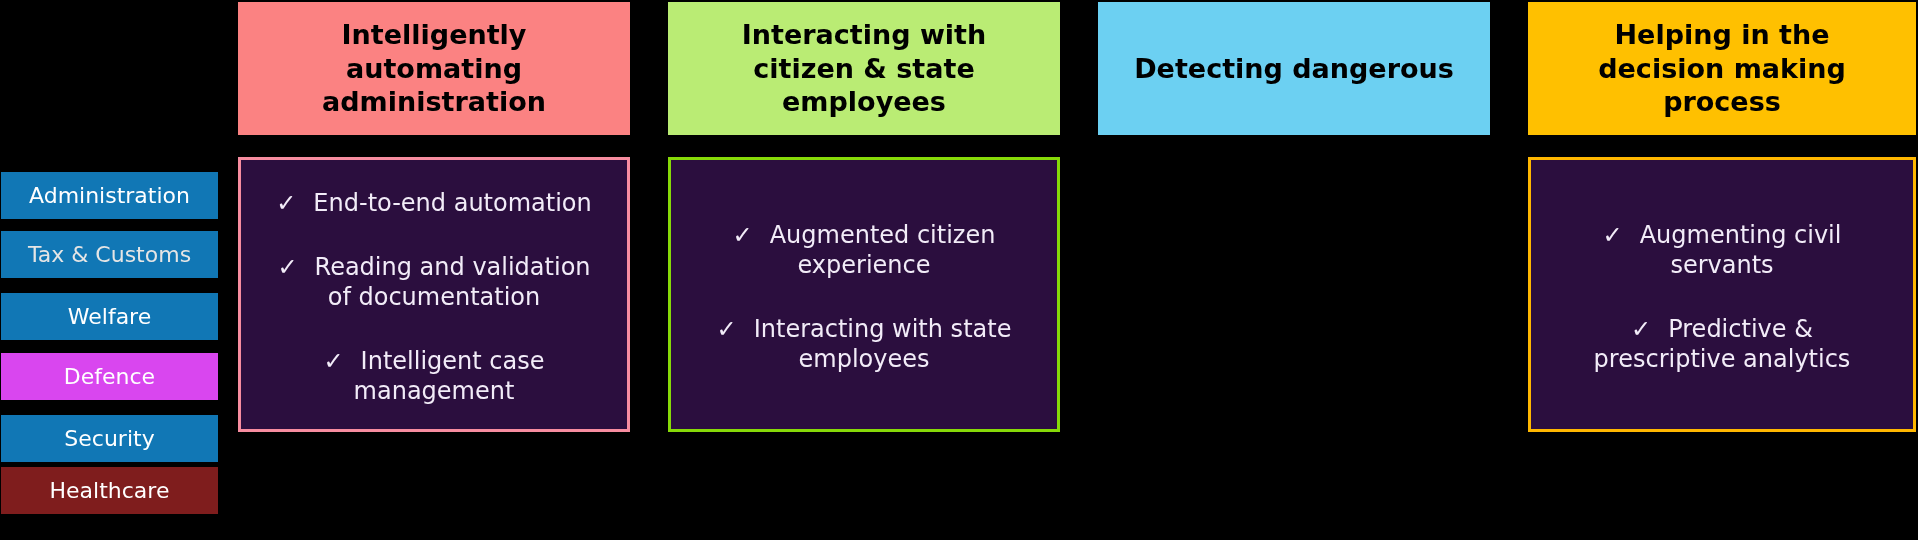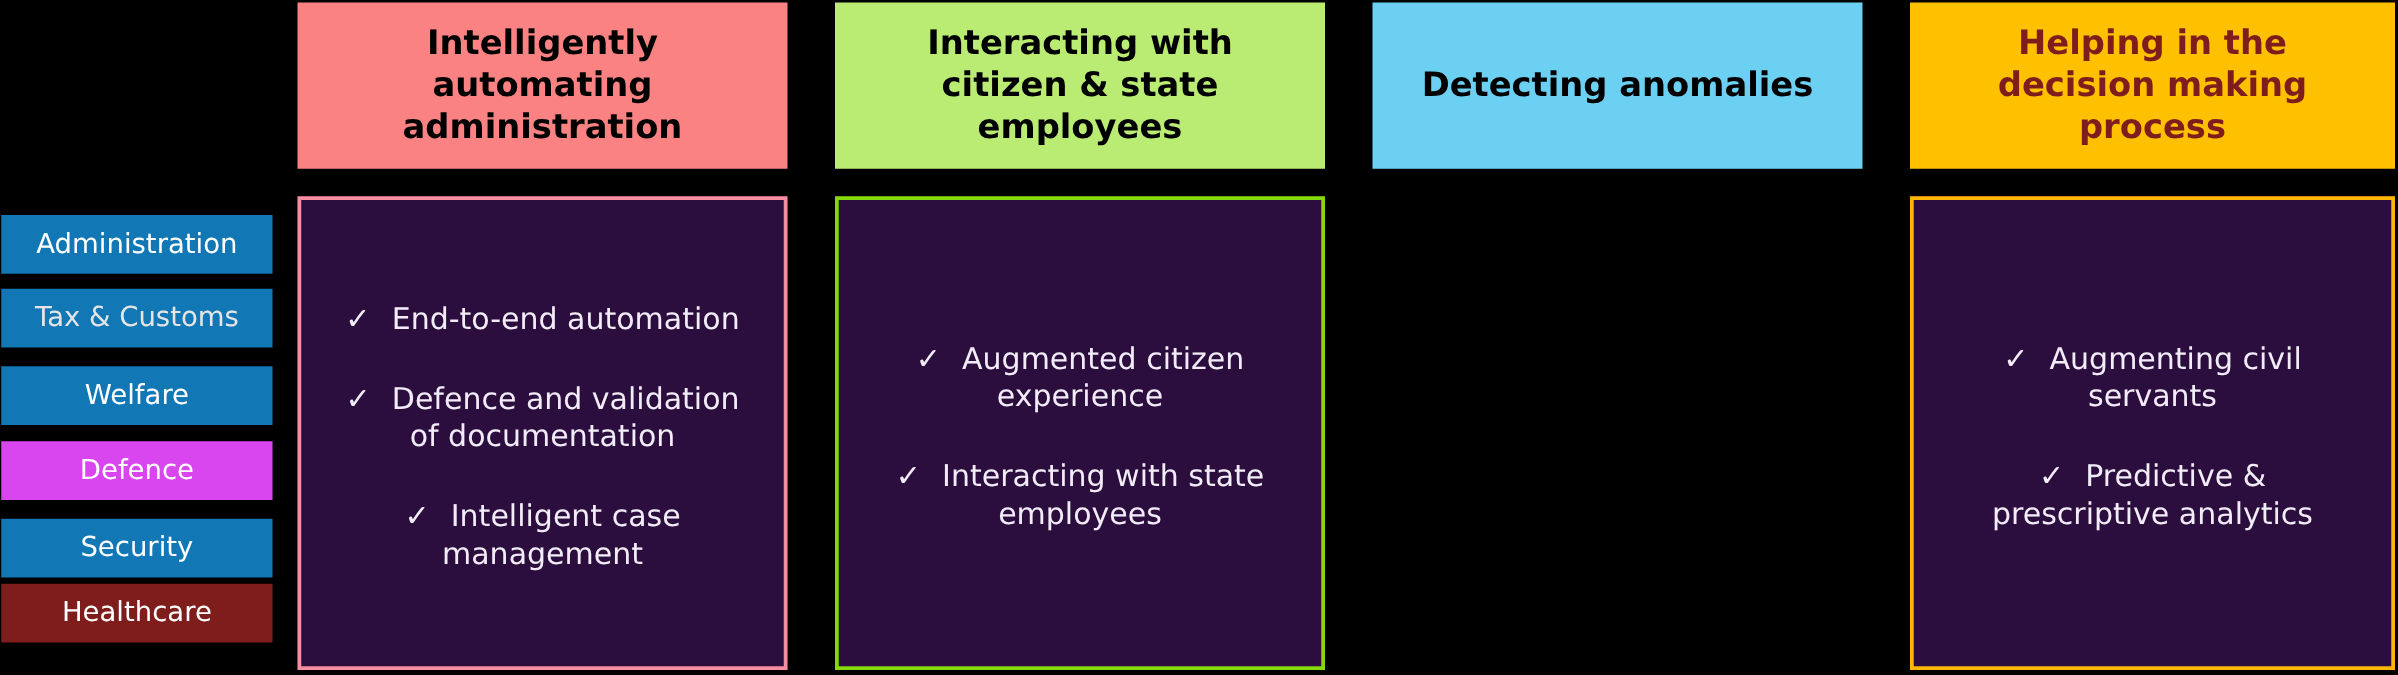--- a/index.html
+++ b/index.html
@@ -7,21 +7,21 @@
     position:relative;width:1918px;height:540px;background:#000;
     font-family:"DejaVu Sans","Liberation Sans",sans-serif;overflow:hidden;
   }
   
   .side-btn{
     position:absolute;left:1px;width:217px;height:47px;
     display:flex;align-items:center;justify-content:center;
     color:#fff;font-size:22px;line-height:1;
   }
   
-  .col{position:absolute;top:0;height:536px;}
+  .col{position:absolute;top:0;height:432px;}
   .col-header{
     position:absolute;top:2px;left:0;right:0;height:133px;
     display:flex;align-items:center;justify-content:center;
     text-align:center;font-weight:bold;font-size:27px;line-height:1.25;
     color:#0a0a0a;white-space:pre-line;
   }
   .panel{
     position:absolute;top:157px;left:0;right:0;bottom:0;
     border:3px solid #fff;box-sizing:border-box;
     display:flex;flex-direction:column;justify-content:center;
@@ -44,45 +44,45 @@
     <div class="side-btn" style="top: 415px; background: rgb(17, 119, 181); color: rgb(255, 255, 255);">Security</div>
     <div class="side-btn" style="top: 467px; background: #7f1d1d; color: rgb(255, 255, 255);">Healthcare</div>
   </div>
 
   <div class="col" style="left:238px;width:392px">
     <div class="col-header" style="background: rgb(251, 130, 130); color: rgb(0, 0, 0);">Intelligently
 automating
 administration</div>
     <div class="panel" style="border-color: rgb(247, 141, 160); background: rgb(43, 14, 62); color: rgb(242, 236, 248);">
       <div class="item"><span class="check">✓</span><span>End-to-end automation</span></div>
-      <div class="item"><span class="check">✓</span><span>Defence and validation
+      <div class="item"><span class="check">✓</span><span>Reading and validation
 of documentation</span></div>
       <div class="item"><span class="check">✓</span><span>Intelligent case
 management</span></div>
     </div>
   </div>
 
   <div class="col" style="left:668px;width:392px">
     <div class="col-header" style="background: rgb(186, 236, 116); color: rgb(0, 0, 0);">Interacting with
 citizen &amp; state
 employees</div>
     <div class="panel" style="border-color: rgb(134, 217, 8); background: rgb(43, 14, 62); color: rgb(242, 236, 248);">
       <div class="item"><span class="check">✓</span><span>Augmented citizen
 experience</span></div>
       <div class="item"><span class="check">✓</span><span>Interacting with state
 employees</span></div>
     </div>
   </div>
 
   <div class="col" style="left:1098px;width:392px">
-    <div class="col-header" style="background: rgb(108, 208, 242); color: rgb(0, 0, 0);">Detecting anomalies</div>
+    <div class="col-header" style="background: rgb(108, 208, 242); color: rgb(0, 0, 0);">Detecting dangerous</div>
   </div>
 
   <div class="col" style="left:1528px;width:388px">
-    <div class="col-header" style="background: rgb(255, 192, 0); color: #7f1d1d;">Helping in the
+    <div class="col-header" style="background: rgb(255, 192, 0); color: #000000;">Helping in the
 decision making
 process</div>
     <div class="panel" style="border-color: rgb(255, 183, 0); background: rgb(43, 14, 62); color: rgb(242, 236, 248);">
       <div class="item"><span class="check">✓</span><span>Augmenting civil
 servants</span></div>
       <div class="item"><span class="check">✓</span><span>Predictive &amp;
 prescriptive analytics</span></div>
     </div>
   </div>
 

